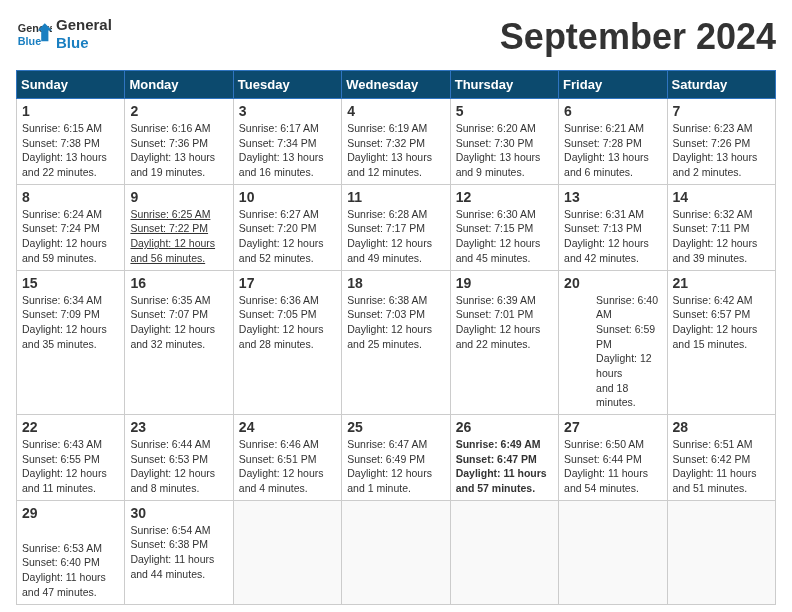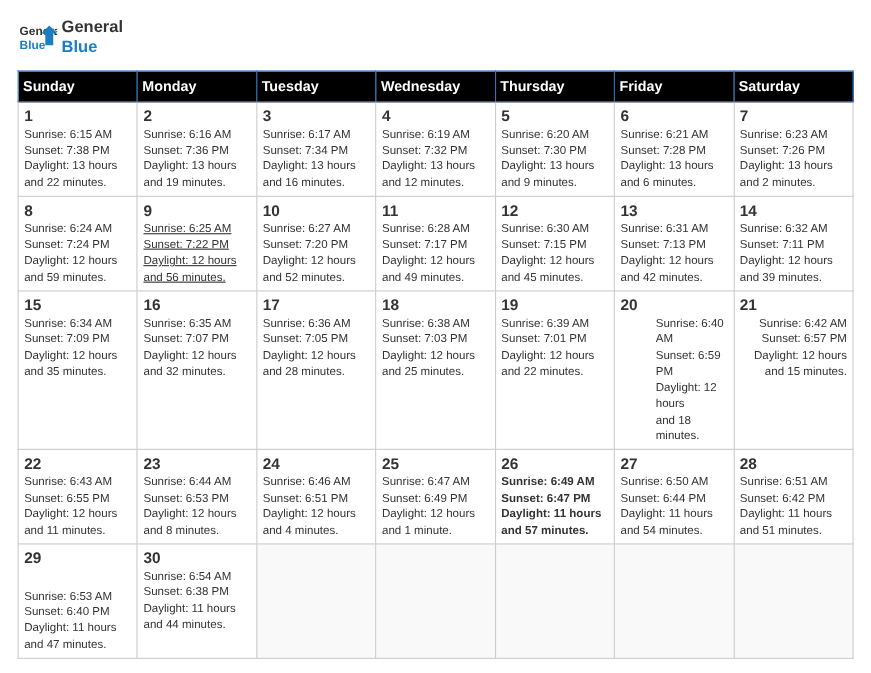--- a/index.html
+++ b/index.html
@@ -36,21 +36,21 @@
     .location {
       font-size: 16px;
       color: #555;
     }
     table {
       width: 100%;
       border-collapse: collapse;
       font-size: 11px;
     }
     th {
-      background-color: #000000;
+      background-color: #0c4a6e;
       color: #fff;
       padding: 6px 4px;
       text-align: left;
       font-size: 13px;
       font-weight: bold;
       border: 1px solid #2f74c0;
     }
     td {
       border: 1px solid #ccc;
       vertical-align: top;
@@ -87,20 +87,21 @@
       <text x="2" y="18" font-size="12" font-weight="bold" fill="#333" font-family="Arial">General</text>
       <text x="2" y="32" font-size="12" font-weight="bold" fill="#1a7fc1" font-family="Arial">Blue</text>
       <polygon points="32,8 40,16 36,16 36,28 28,28 28,16 24,16" fill="#1a7fc1"></polygon>
     </svg>
     <div>
       <div style="font-size:15px;font-weight:bold;color:#333;line-height:1.2;">General</div>
       <div style="font-size:15px;font-weight:bold;color:#1a7fc1;line-height:1.2;">Blue</div>
     </div>
   </div>
   <div class="title-block">
+    <div class="month-title">September 2024</div>
   </div>
 </div>
 
 <table>
   <thead>
     <tr>
     <th>Sunday</th>
         <th>Monday</th>
         <th>Tuesday</th>
         <th>Wednesday</th>
@@ -250,21 +251,21 @@
         </td>
         <td>
           <span class="day-num">20</span>
           <div class="day-info" style="white-space: pre-line; margin-left: 32px;">Sunrise: 6:40 AM
 Sunset: 6:59 PM
 Daylight: 12 hours
 and 18 minutes.</div>
         </td>
         <td>
           <span class="day-num">21</span>
-          <div class="day-info" style="white-space: pre-line; text-align: right;">Sunrise: 6:42 AM
+          <div class="day-info" style="white-space: pre-line;">Sunrise: 6:42 AM
 Sunset: 6:57 PM
 Daylight: 12 hours
 and 15 minutes.</div>
         </td>
       </tr>
       <tr>
         <td>
           <span class="day-num">22</span>
           <div class="day-info" style="white-space: pre-line;">Sunrise: 6:43 AM
 Sunset: 6:55 PM

